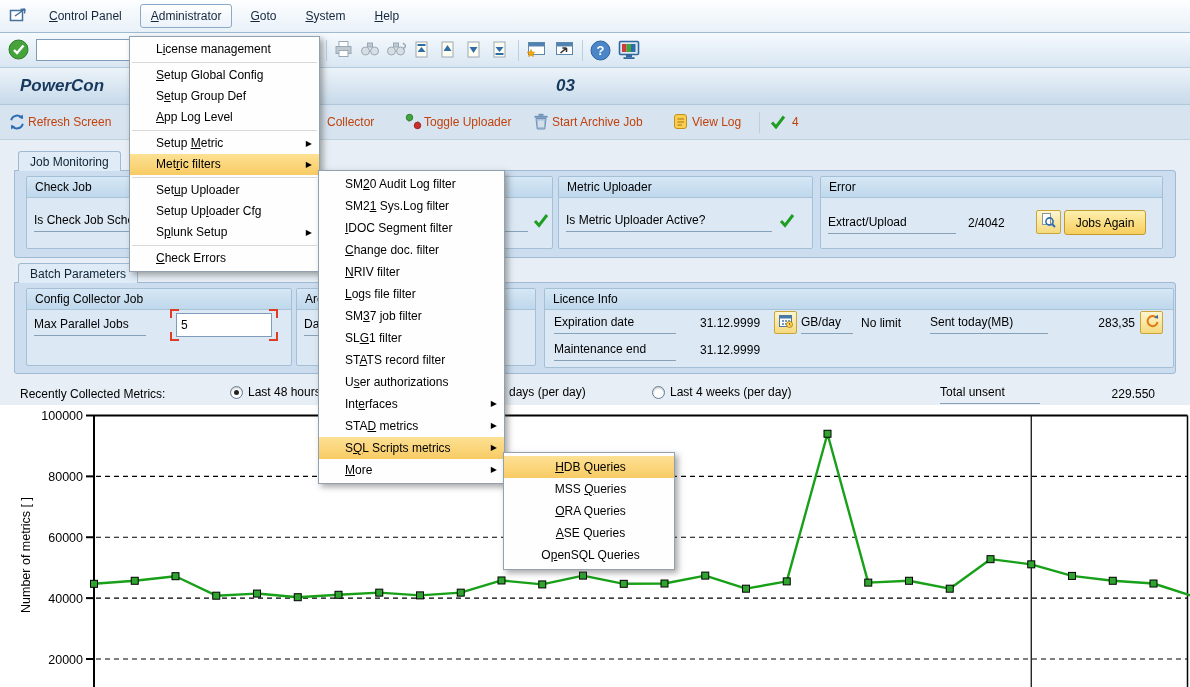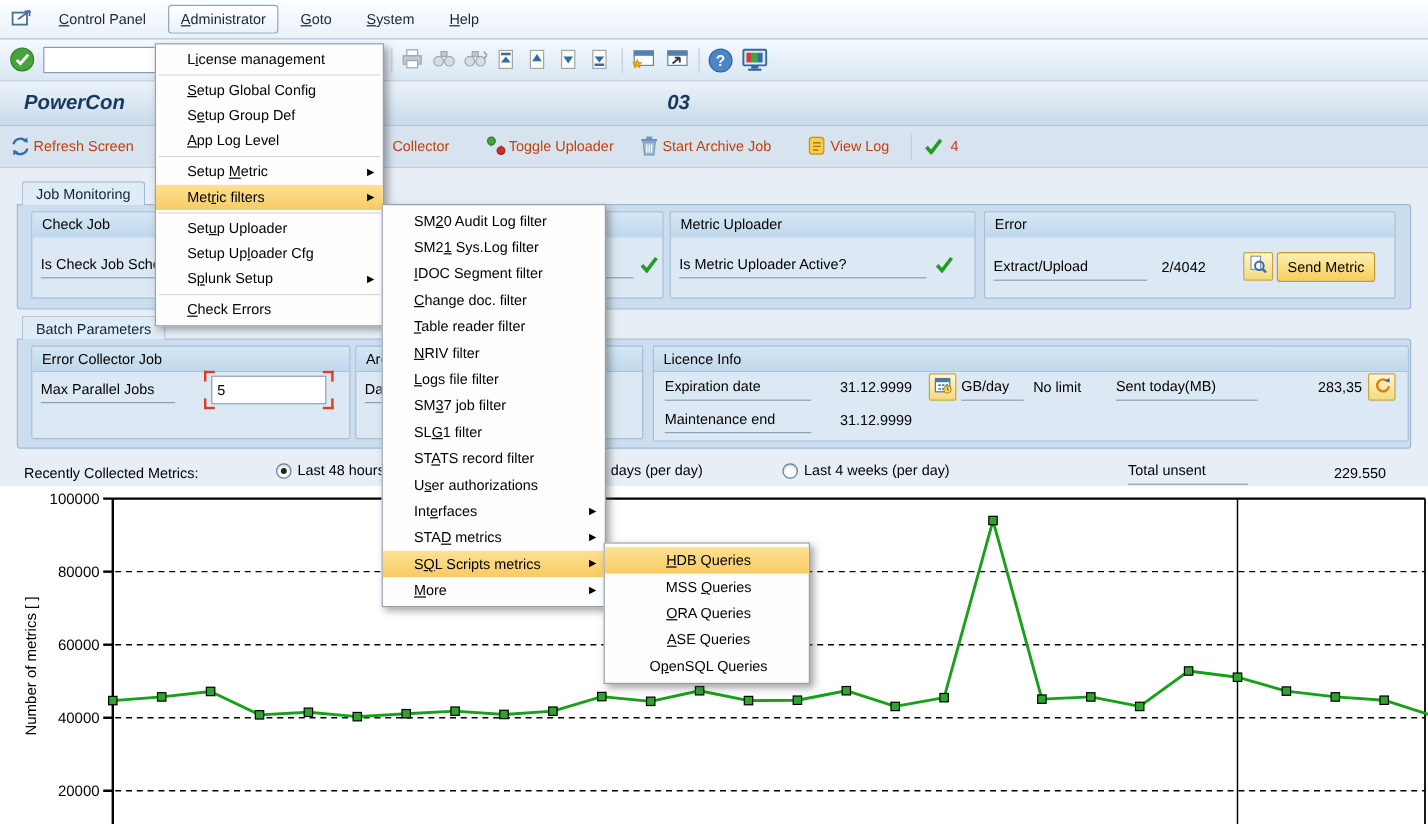--- a/index.html
+++ b/index.html
@@ -267,27 +267,27 @@
   <span class="fvalue" style="left:968px;top:216px">2/4042</span>
   <span class="ybtn" style="left:1036px;top:210px;width:25px;height:24px">
     <span>
       <svg width="17" height="17" viewBox="0 0 17 17">
         <rect x="2.5" y="1.5" width="8" height="11" fill="#fff" stroke="#8895A1"></rect>
         <circle cx="9.5" cy="9.5" r="3.6" fill="none" stroke="#2F6DB3" stroke-width="1.6"></circle>
         <path d="M12 12 l3 3" stroke="#2F6DB3" stroke-width="2"></path>
       </svg>
     </span>
   </span>
-  <span class="ybtn" id="btn-send" style="left:1064px;top:210px">Send Metric</span>
+  <span class="ybtn" id="btn-send" style="left:1064px;top:210px">Jobs Again</span>
 
   <div class="grptab" style="left:18px;top:263px">Batch Parameters</div>
   <div class="grpbox" style="left:14px;top:282px;width:1162px;height:92px"></div>
 
   <div class="panel" style="left:26px;top:288px;width:266px;height:78px">
-    <div class="phead">Error Collector Job</div>
+    <div class="phead">Config Collector Job</div>
   </div>
   <span class="flabel" style="left:34px;top:317px;width:112px">Max Parallel Jobs</span>
   <div id="mcj-inputwrap">
     <input id="mcj-input" value="5" style="">
     <span class="fc tl"></span>
     <span class="fc tr"></span>
     <span class="fc bl"></span>
     <span class="fc br"></span>
   </div>
 
@@ -408,21 +408,20 @@
       <div class="mi"><span>Setup Up<u>l</u>oader Cfg</span></div>
       <div class="mi"><span>S<u>p</u>lunk Setup</span><span class="arr">▶</span></div>
       <div class="msep"></div>
       <div class="mi"><span><u>C</u>heck Errors</span></div>
     </div>
   <div class="menu" id="menu-filters" style="left:318px;top:170px;width:187px">
       <div class="mi"><span>SM<u>2</u>0 Audit Log filter</span></div>
       <div class="mi"><span>SM2<u>1</u> Sys.Log filter</span></div>
       <div class="mi"><span><u>I</u>DOC Segment filter</span></div>
       <div class="mi"><span><u>C</u>hange doc. filter</span></div>
-      <div class="mi"><span><u>T</u>able reader filter</span></div>
       <div class="mi"><span><u>N</u>RIV filter</span></div>
       <div class="mi"><span><u>L</u>ogs file filter</span></div>
       <div class="mi"><span>SM<u>3</u>7 job filter</span></div>
       <div class="mi"><span>SL<u>G</u>1 filter</span></div>
       <div class="mi"><span>ST<u>A</u>TS record filter</span></div>
       <div class="mi"><span>U<u>s</u>er authorizations</span></div>
       <div class="mi"><span>Int<u>e</u>rfaces</span><span class="arr">▶</span></div>
       <div class="mi"><span>STA<u>D</u> metrics</span><span class="arr">▶</span></div>
       <div class="mi hl"><span>S<u>Q</u>L Scripts metrics</span><span class="arr">▶</span></div>
       <div class="mi"><span><u>M</u>ore</span><span class="arr">▶</span></div>

